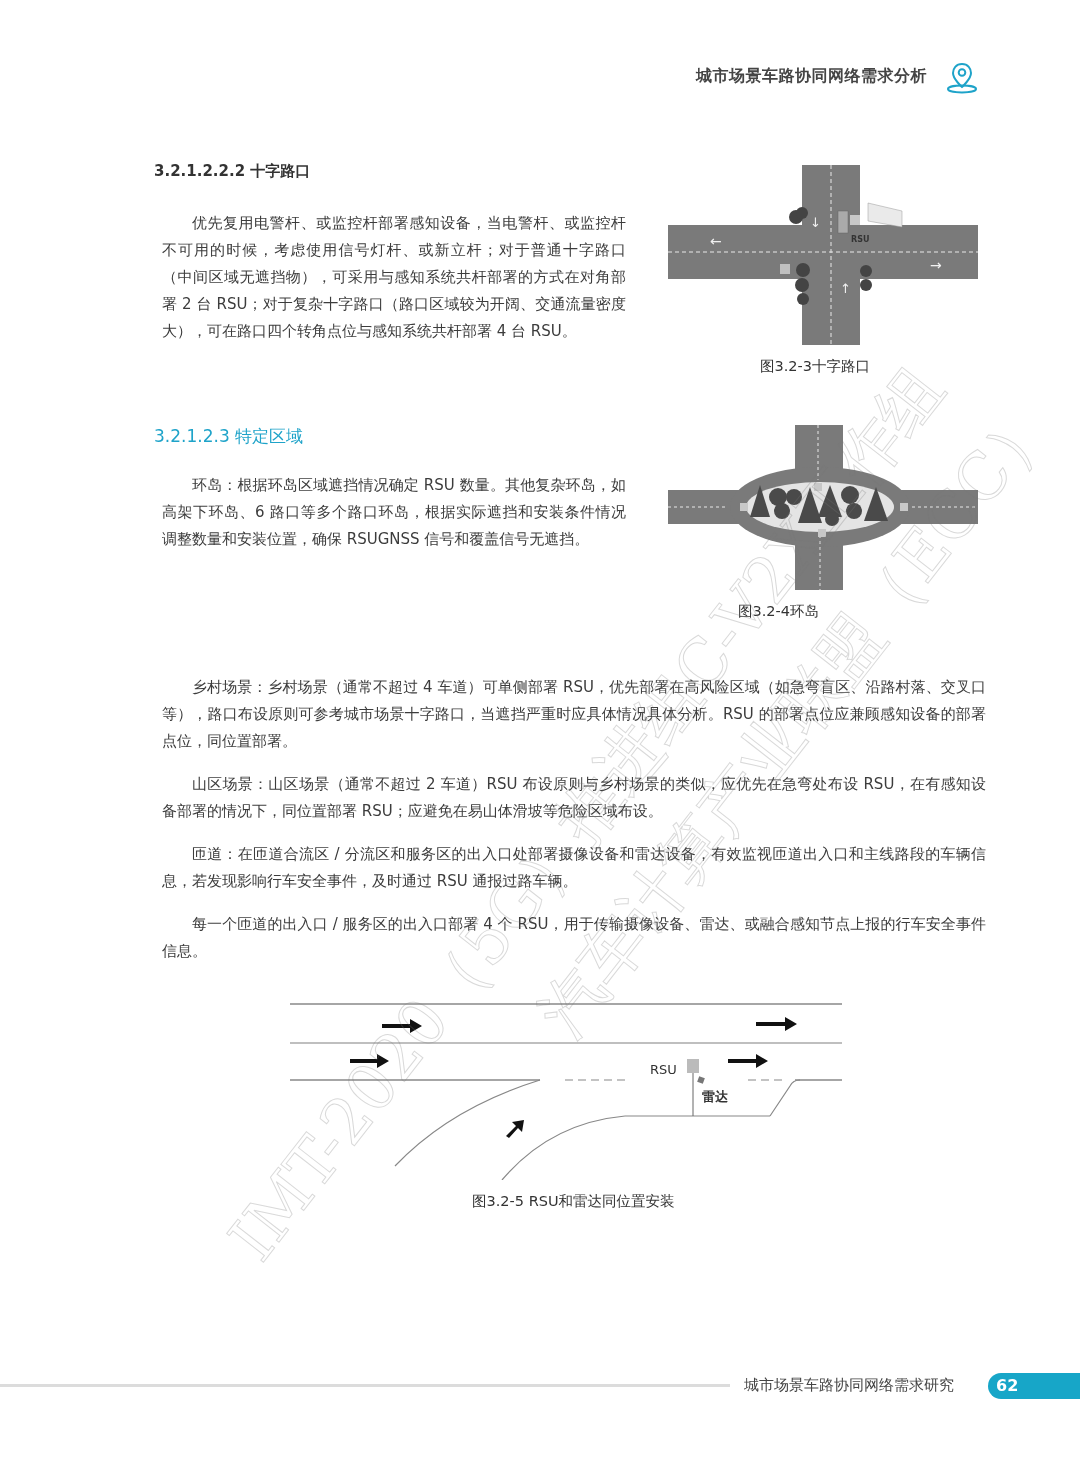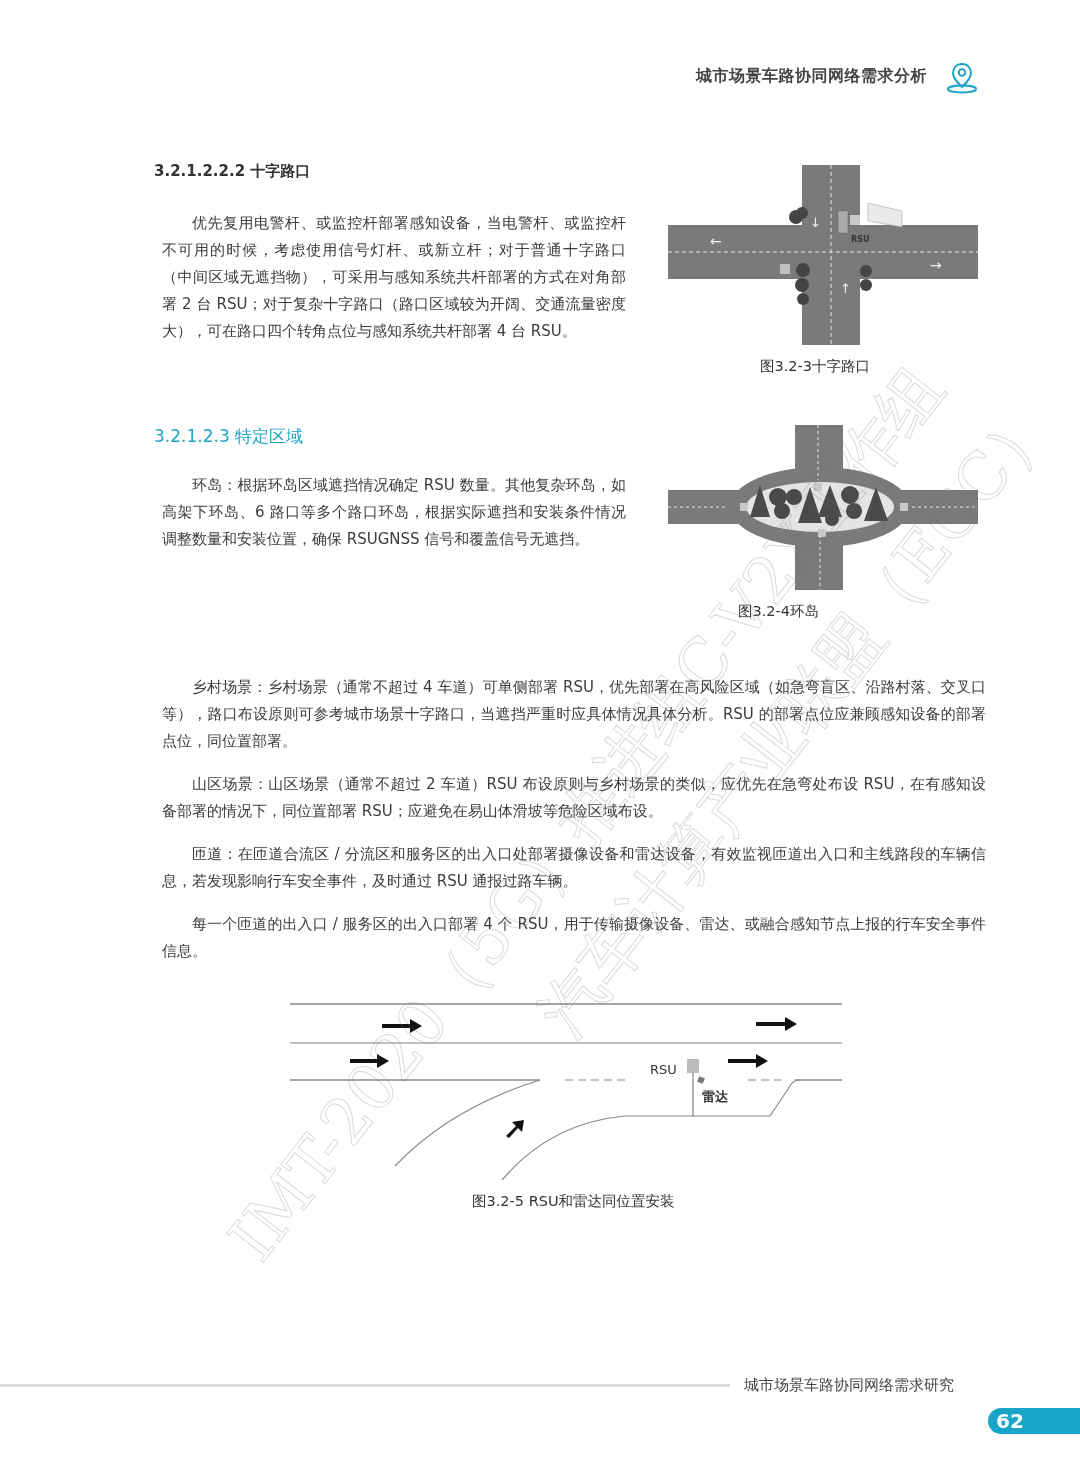--- a/index.html
+++ b/index.html
@@ -44,21 +44,21 @@
     white-space: nowrap; transform-origin: left top; pointer-events: none;
   }
   .wm1 { left: 210px; top: 1225px; transform: rotate(-52deg); }
   .wm2 { left: 520px; top: 1000px; transform: rotate(-52deg); }
 
   .footer-line { position: absolute; left: 0; top: 1384px; width: 730px; height: 3px; background: #dcdcdc; }
   .footer-title { position: absolute; left: 744px; top: 1376px; font-size: 15px; color: #444; }
   .page-badge {
     position: absolute; left: 988px; top: 1373px; width: 92px; height: 26px;
     background: #17a6c8; border-radius: 13px 0 0 13px; color: #fff;
-    font-size: 20px; font-weight: bold; line-height: 26px; padding-left: 8px; box-sizing: border-box; margin-top: 35px;
+    font-size: 16px; font-weight: bold; line-height: 26px; padding-left: 8px; box-sizing: border-box;
   }
 </style>
 </head>
 <body>
 
 <div class="header-title">城市场景车路协同网络需求分析</div>
 <svg class="header-icon" viewBox="0 0 36 36">
   <path d="M18 4 C12 4 9 8.5 9 13 C9 19 18 27 18 27 C18 27 27 19 27 13 C27 8.5 24 4 18 4 Z" fill="none" stroke="#1ea3c9" stroke-width="2"></path>
   <circle cx="18" cy="12.5" r="3.3" fill="none" stroke="#1ea3c9" stroke-width="2"></circle>
   <ellipse cx="18" cy="29" rx="14" ry="3.4" fill="none" stroke="#1ea3c9" stroke-width="2"></ellipse>

